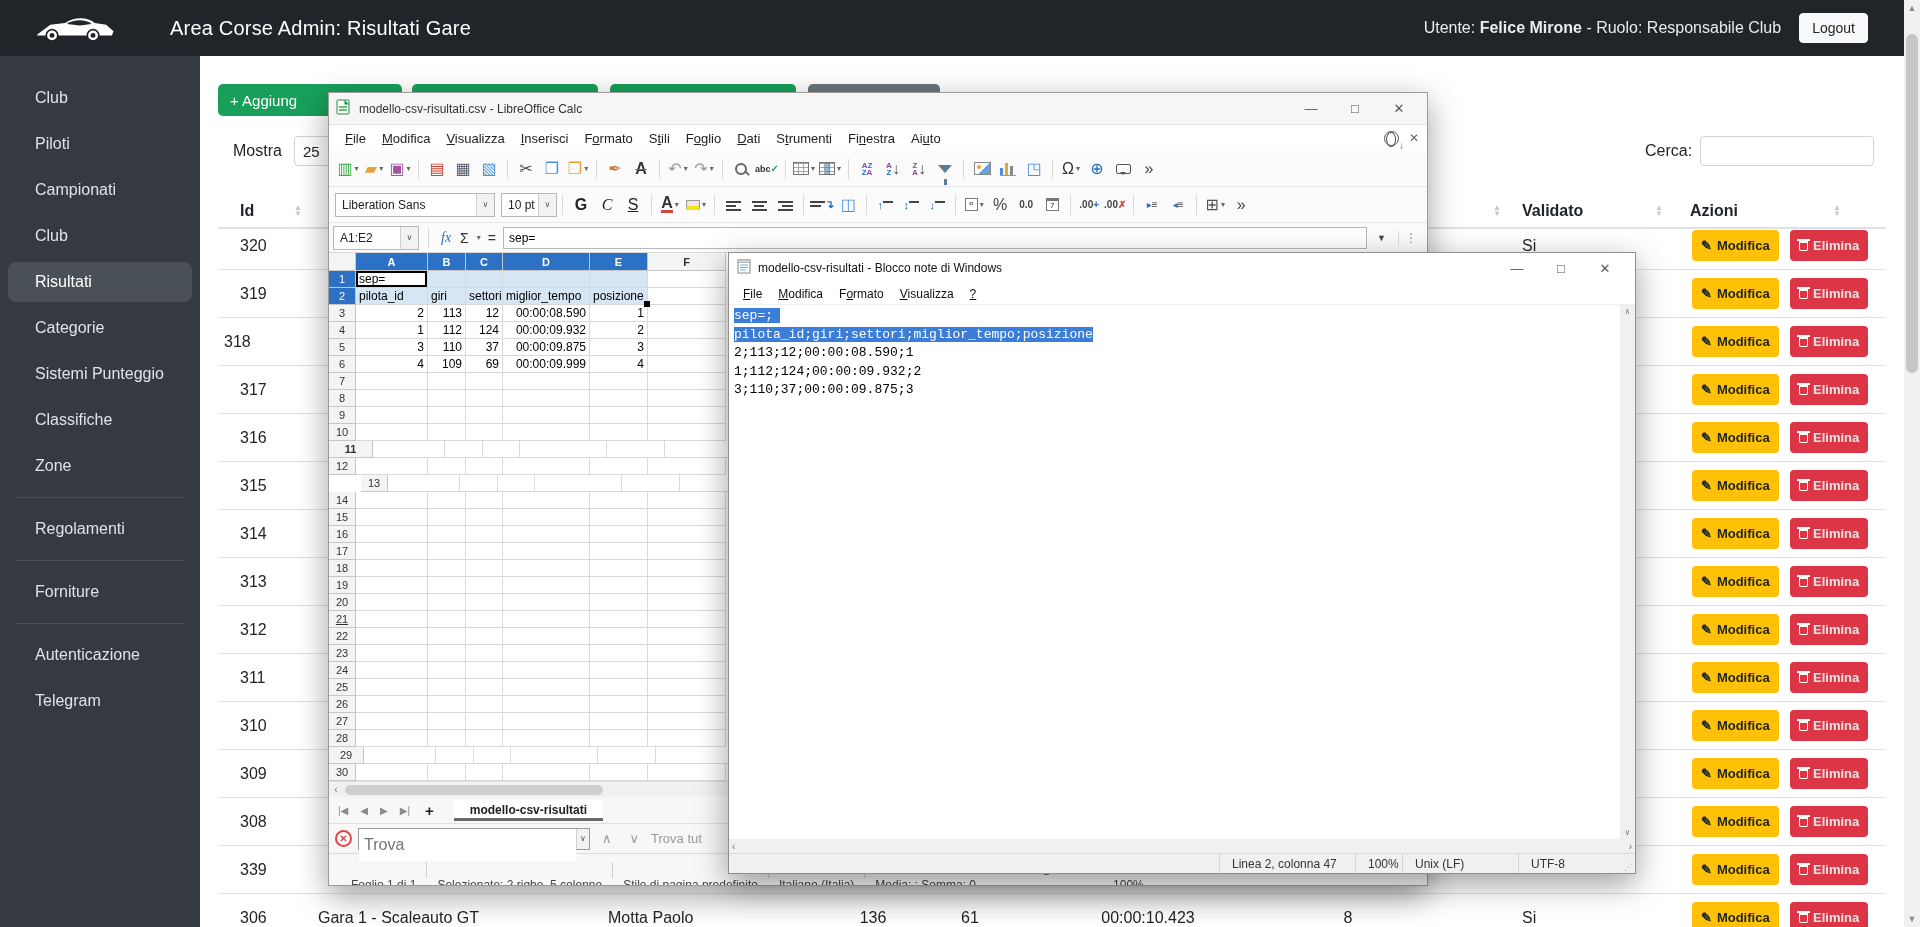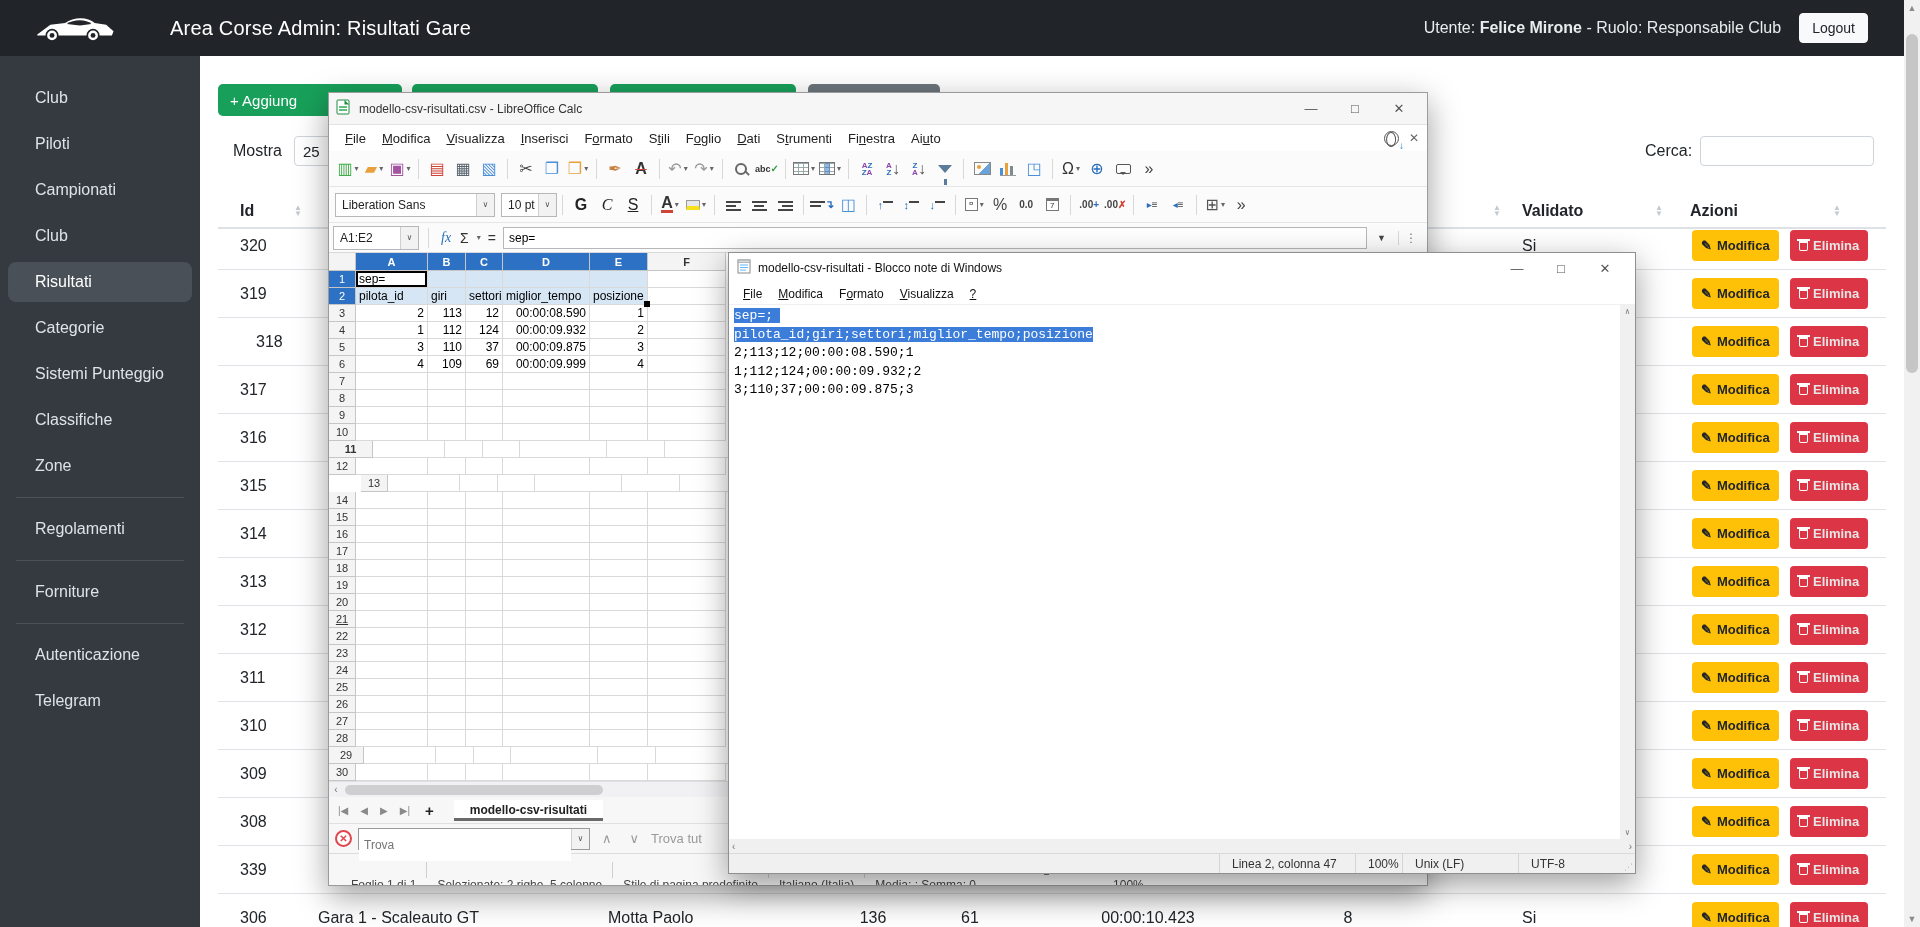--- a/index.html
+++ b/index.html
@@ -128,21 +128,21 @@
   .calc-hscroll { height:16px; background:#f1f1f3; display:flex; align-items:center; border-top:1px solid #e0e0e2; }
   .calc-hscroll .arr { width:14px; text-align:center; color:#777; font-size:10px; }
   .calc-hscroll .thumb { margin-left:2px; width:258px; height:10px; background:#cfcfd2; border-radius:5px; }
   .tabbar { height:26px; display:flex; align-items:center; background:#f7f7f8; padding-left:4px; gap:2px; }
   .tabnav { color:#8a8a8a; font-size:10px; padding:0 5px; cursor:pointer; }
   .tab-add { color:#222; font-weight:bold; font-size:15px; padding:0 8px; cursor:pointer; }
   .sheet-tab { margin-left:10px; background:#fff; border-bottom:3px solid #6a6a6a; padding:3px 16px 1px; font-size:12px; font-weight:bold; color:#222; cursor:pointer; }
   .findbar { height:30px; display:flex; align-items:center; gap:6px; background:#f7f7f8; border-top:1px solid #e0e0e2; padding:0 6px; }
   .find-close { width:17px; height:17px; border:2px solid #e0474c; border-radius:50%; color:#e0474c; font-size:10px; font-weight:bold; display:flex; align-items:center; justify-content:center; cursor:pointer; background:#fff; }
   .find-input-wrap { width:232px; height:22px; border:1px solid #9a9a9e; background:#fff; display:flex; }
-  .find-input-wrap input { flex:1; border:none; outline:none; font-size:12px; padding:16px 5px; font-family:inherit; }
+  .find-input-wrap input { flex:1; border:none; outline:none; font-size:16px; padding:16px 5px; font-family:inherit; }
   .find-input-wrap .cbtn { width:18px; border-left:1px solid #cfcfd2; background:#f2f2f3; display:flex; align-items:center; justify-content:center; font-size:8px; color:#555; }
   .find-nav { color:#9a9a9a; font-size:13px; padding:0 6px; cursor:pointer; }
   .find-all { color:#9a9a9a; font-size:13px; white-space:nowrap; }
   .calc-status { height:32px; display:flex; align-items:center; background:#f7f7f8; border-top:1px solid #dcdcdf; font-size:12px; color:#444; padding:0 12px; white-space:nowrap; overflow:hidden; }
   .calc-status .seg { padding:0 10px;margin-top:30px; }
   .calc-status .ssep { width:1px; height:16px; background:#cfcfd2; }
   .zoom-slider { display:flex; align-items:center; gap:4px; color:#888; }
   .zoom-slider .track { width:90px; height:2px; background:#bbb; position:relative; }
   .zoom-slider .knob { position:absolute; left:42px; top:-4px; width:5px; height:10px; background:#777; }
 
@@ -257,21 +257,21 @@
         <span class="cell" style="left: 1304px;">Si</span>
         <button class="btn-mod" style="left: 1474px;"><span>✎</span>Modifica</button>
         <button class="btn-del" style="left: 1572px;"><span class="i-trash"></span>Elimina</button>
       </div>
       <div class="bg-row" style="top: 270px;">
         <span class="cell" style="left: 22px;">319</span>
         <button class="btn-mod" style="left: 1474px;"><span>✎</span>Modifica</button>
         <button class="btn-del" style="left: 1572px;"><span class="i-trash"></span>Elimina</button>
       </div>
       <div class="bg-row" style="top: 318px;">
-        <span class="cell" style="left: 38px;">318</span>
+        <span class="cell" style="left: 6px;">318</span>
         <button class="btn-mod" style="left: 1474px;"><span>✎</span>Modifica</button>
         <button class="btn-del" style="left: 1572px;"><span class="i-trash"></span>Elimina</button>
       </div>
       <div class="bg-row" style="top: 366px;">
         <span class="cell" style="left: 22px;">317</span>
         <button class="btn-mod" style="left: 1474px;"><span>✎</span>Modifica</button>
         <button class="btn-del" style="left: 1572px;"><span class="i-trash"></span>Elimina</button>
       </div>
       <div class="bg-row" style="top: 414px;">
         <span class="cell" style="left: 22px;">316</span>

